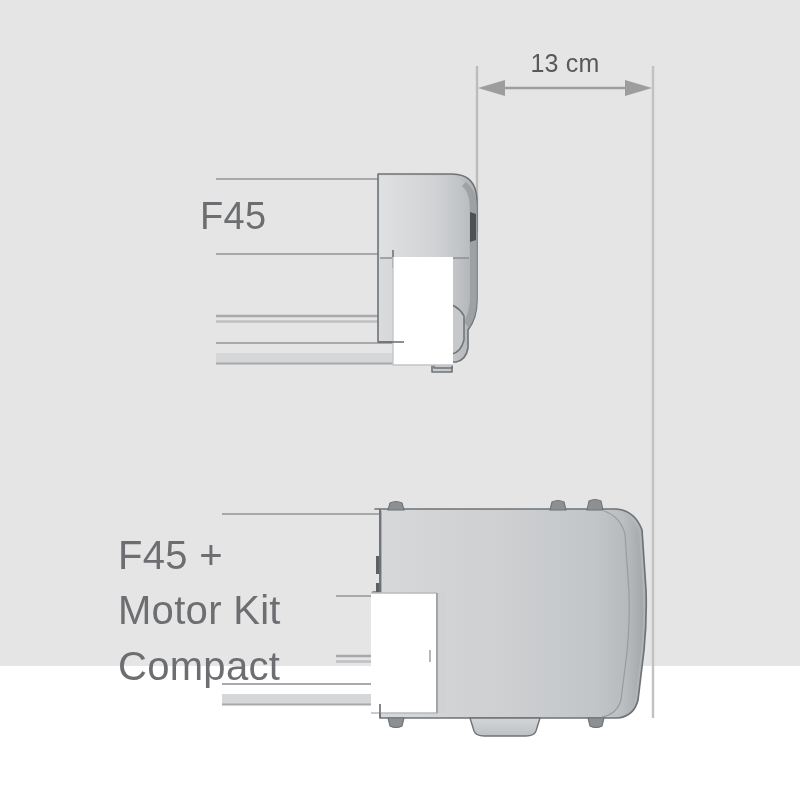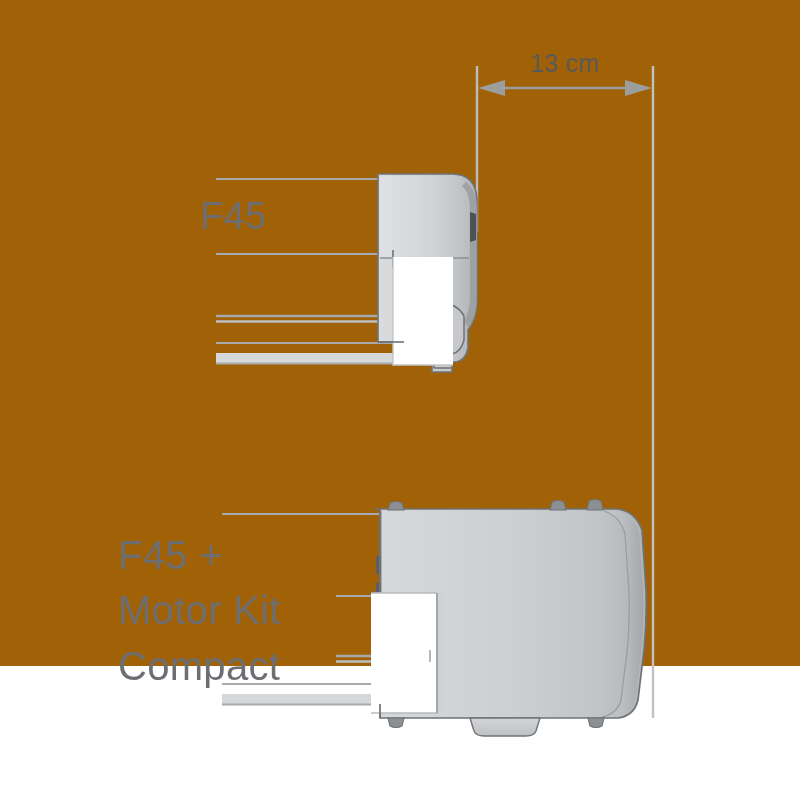--- a/index.html
+++ b/index.html
@@ -10,21 +10,21 @@
   body {
     width: 800px;
     height: 800px;
     font-family: "Liberation Sans", sans-serif;
     overflow: hidden;
   }
   #stage {
     position: relative;
     width: 800px;
     height: 666px;
-    background: #a16207;
+    background: #e5e5e5;
     text-align: right;
   }
   #diagram-svg {
     position: absolute;
     left: 0;
     top: 0;
     width: 800px;
     height: 800px;
     display: block;
   }

